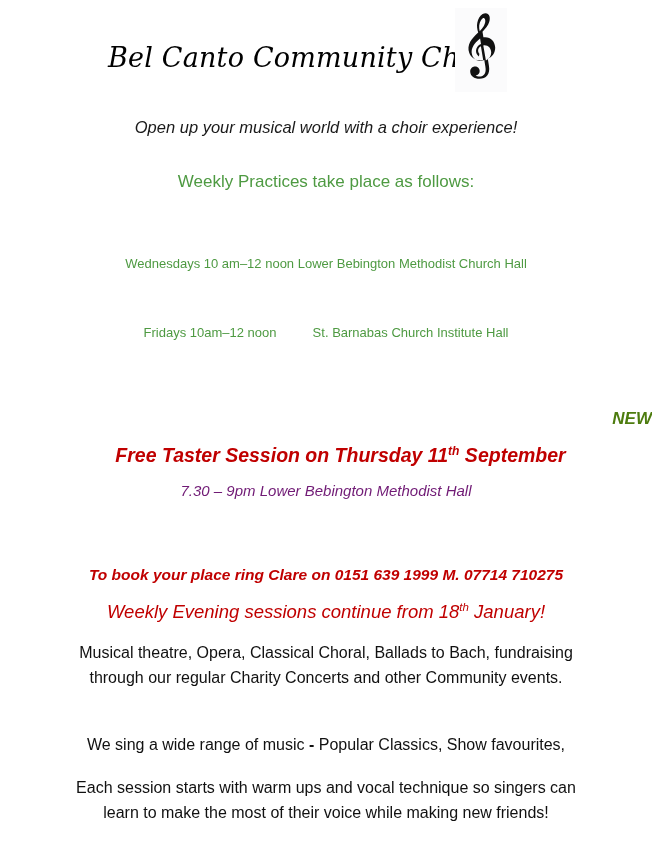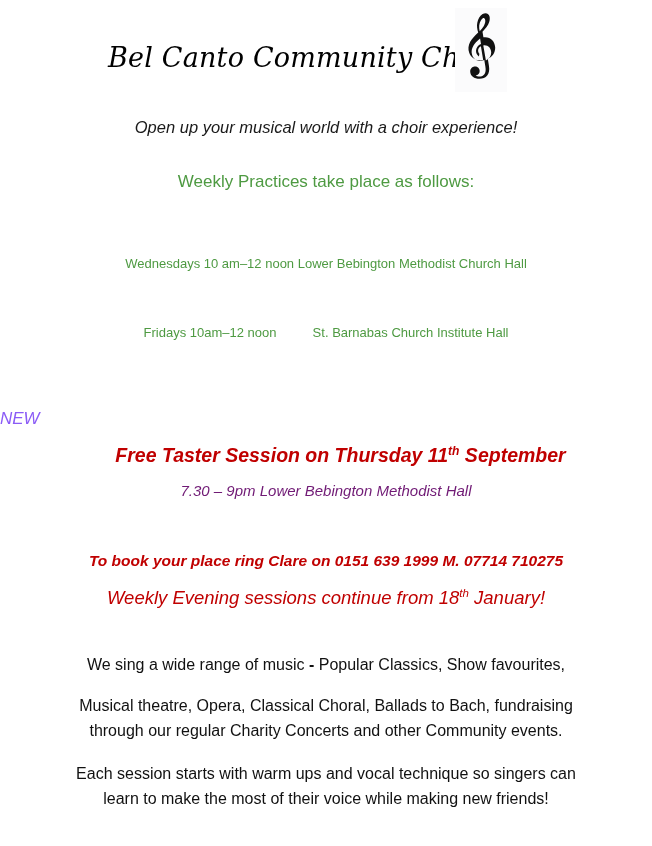--- a/index.html
+++ b/index.html
@@ -91,23 +91,23 @@
     text-align: center;
     color: #4e9a42;
     font-size: 13px;
     line-height: 23px;
     white-space: pre;
   }
 
   
   .new-label {
     margin-top: 18px;
-    text-align: left;
-    color: #8b5cf6;
-    font-weight: normal;
+    text-align: right;
+    color: #4d7c0f;
+    font-weight: bold;
     font-style: italic;
     font-size: 17px;
     line-height: 22px;
   }
   .taster {
     margin-top: 13px;
     text-align: center;
     color: #c00000;
     font-weight: bold;
     font-style: italic;
@@ -119,21 +119,21 @@
     margin-top: 12px;
     text-align: center;
     color: #701a75;
     font-style: italic;
     font-size: 15px;
     line-height: 24px;
   }
 
   
   .booking {
-    margin-top: 47px;
+    margin-top: 61px;
     text-align: center;
     color: #c00000;
     font-weight: bold;
     font-style: italic;
     font-size: 15.5px;
     line-height: 22px;
   }
   .continue {
     margin-top: 14px;
     text-align: center;
@@ -225,21 +225,21 @@
   </div>
 
   <div class="taster-where">7.30 – 9pm Lower Bebington Methodist Hall</div>
 
   <div class="booking">To book your place ring Clare on 0151 639 1999 M. 07714 710275</div>
 
   <div class="continue">
     <span>Weekly Evening sessions continue from 18</span><sup>th</sup><span> January!</span>
   </div>
 
+  <div class="body-para body-2">Musical theatre, Opera, Classical Choral, Ballads to Bach, fundraising through our regular Charity Concerts and other Community events.</div>
+
   <div class="body-para body-1">
     <span>We sing a wide range of music </span><span class="body-bold-hyphen">-</span><span> Popular Classics, Show favourites,</span>
   </div>
 
-  <div class="body-para body-2">Musical theatre, Opera, Classical Choral, Ballads to Bach, fundraising through our regular Charity Concerts and other Community events.</div>
-
   <div class="body-para body-3">Each session starts with warm ups and vocal technique so singers can learn to make the most of their voice while making new friends!</div>
 
 </div>
 
 </body></html>

